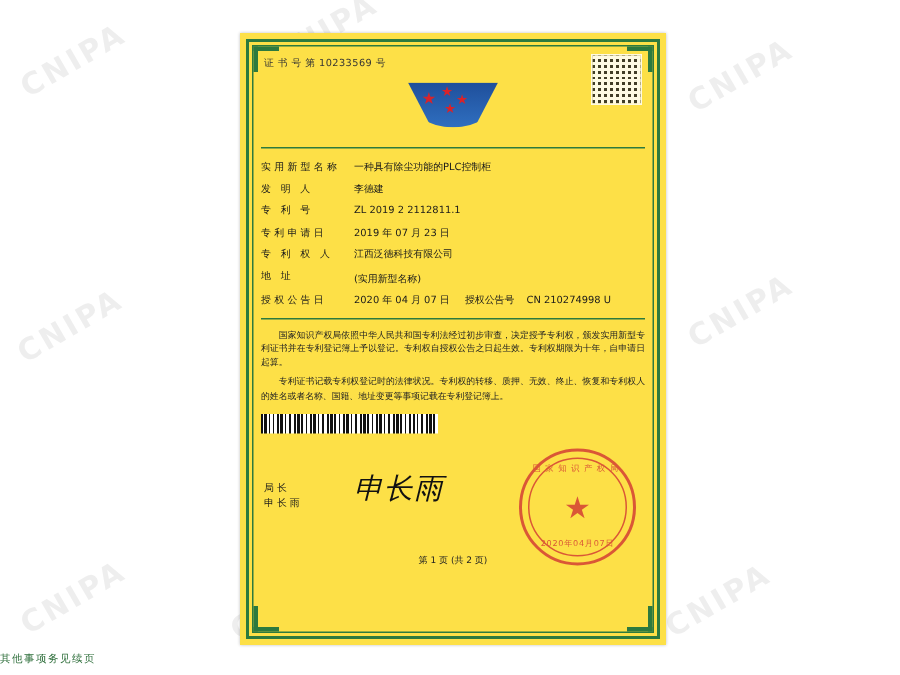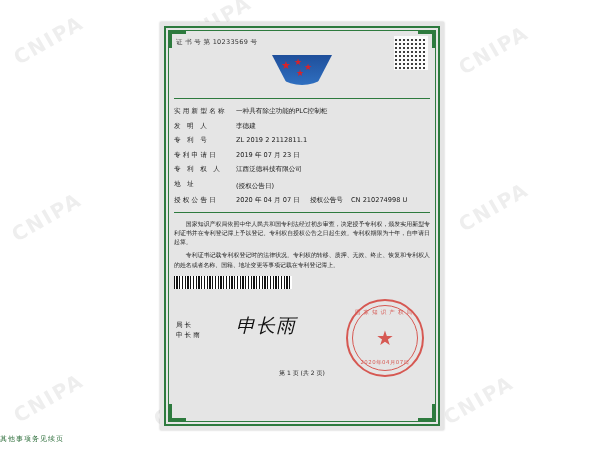--- a/index.html
+++ b/index.html
@@ -29,21 +29,21 @@
   .wm5{left:455px;top:195px;}
   .wm6{left:150px;top:390px;}
   .wm7{left:440px;top:388px;}
   .wm8{left:10px;top:386px;}
 
   
   .sheet{
     position:absolute;
     left:160px;top:22px;
     width:284px;height:408px;
-    background:#e5e5e5;
+    background:#fde047;
     box-shadow:0 0 2px rgba(0,0,0,.25);
   }
   .border-outer{
     position:absolute;inset:4px;
     border:2px solid #2d7a3e;
   }
   .border-inner{
     position:absolute;inset:8px;
     border:1px solid #2d7a3e;
   }
@@ -265,21 +265,21 @@
       </div>
 
       <div class="row">
         <div class="lbl">专 利 权 人</div>
         <div class="val">江西泛德科技有限公司</div>
       </div>
 
       <div class="row">
         <div class="lbl">地    址</div>
         <div class="val">
-          <span class="sub">(授权公告日)</span>
+          <span class="sub">(实用新型名称)</span>
         </div>
       </div>
 
       <div class="row">
         <div class="lbl">授权公告日</div>
         <div class="val">
           <span>2020 年 04 月 07 日</span>
           <span style="margin-left:8px">授权公告号</span>
           <span style="margin-left:6px">CN 210274998 U</span>
         </div>

